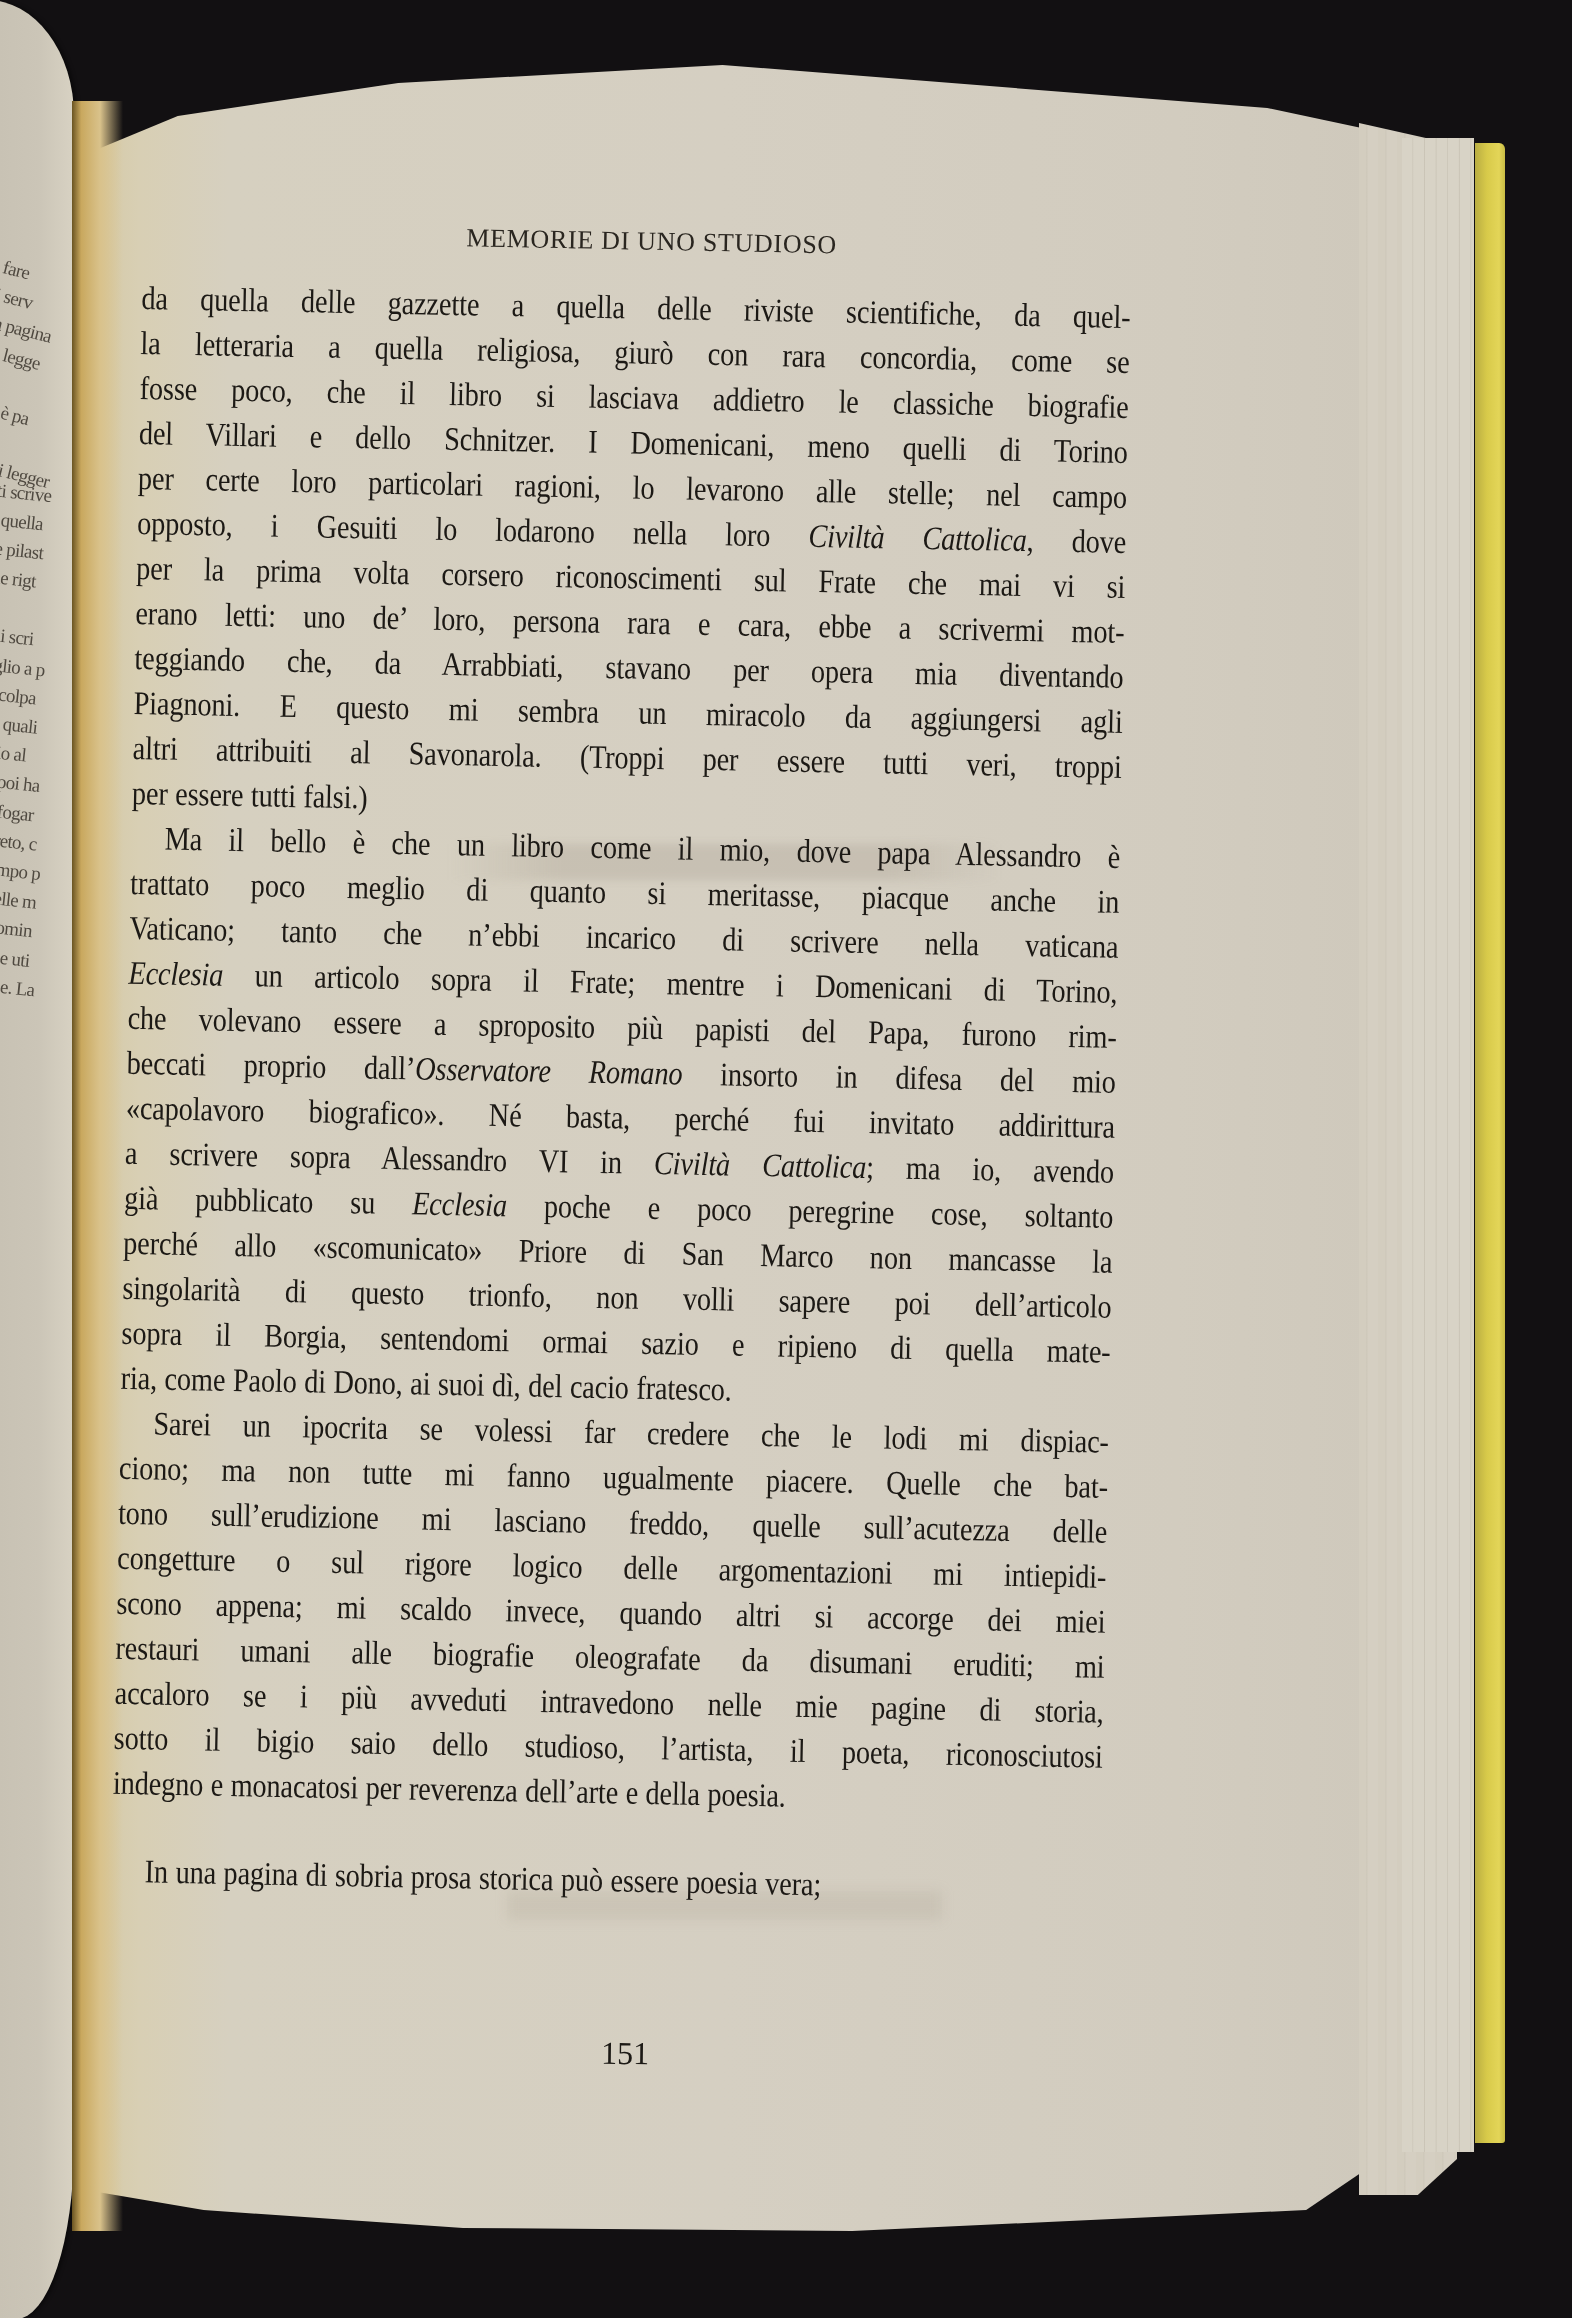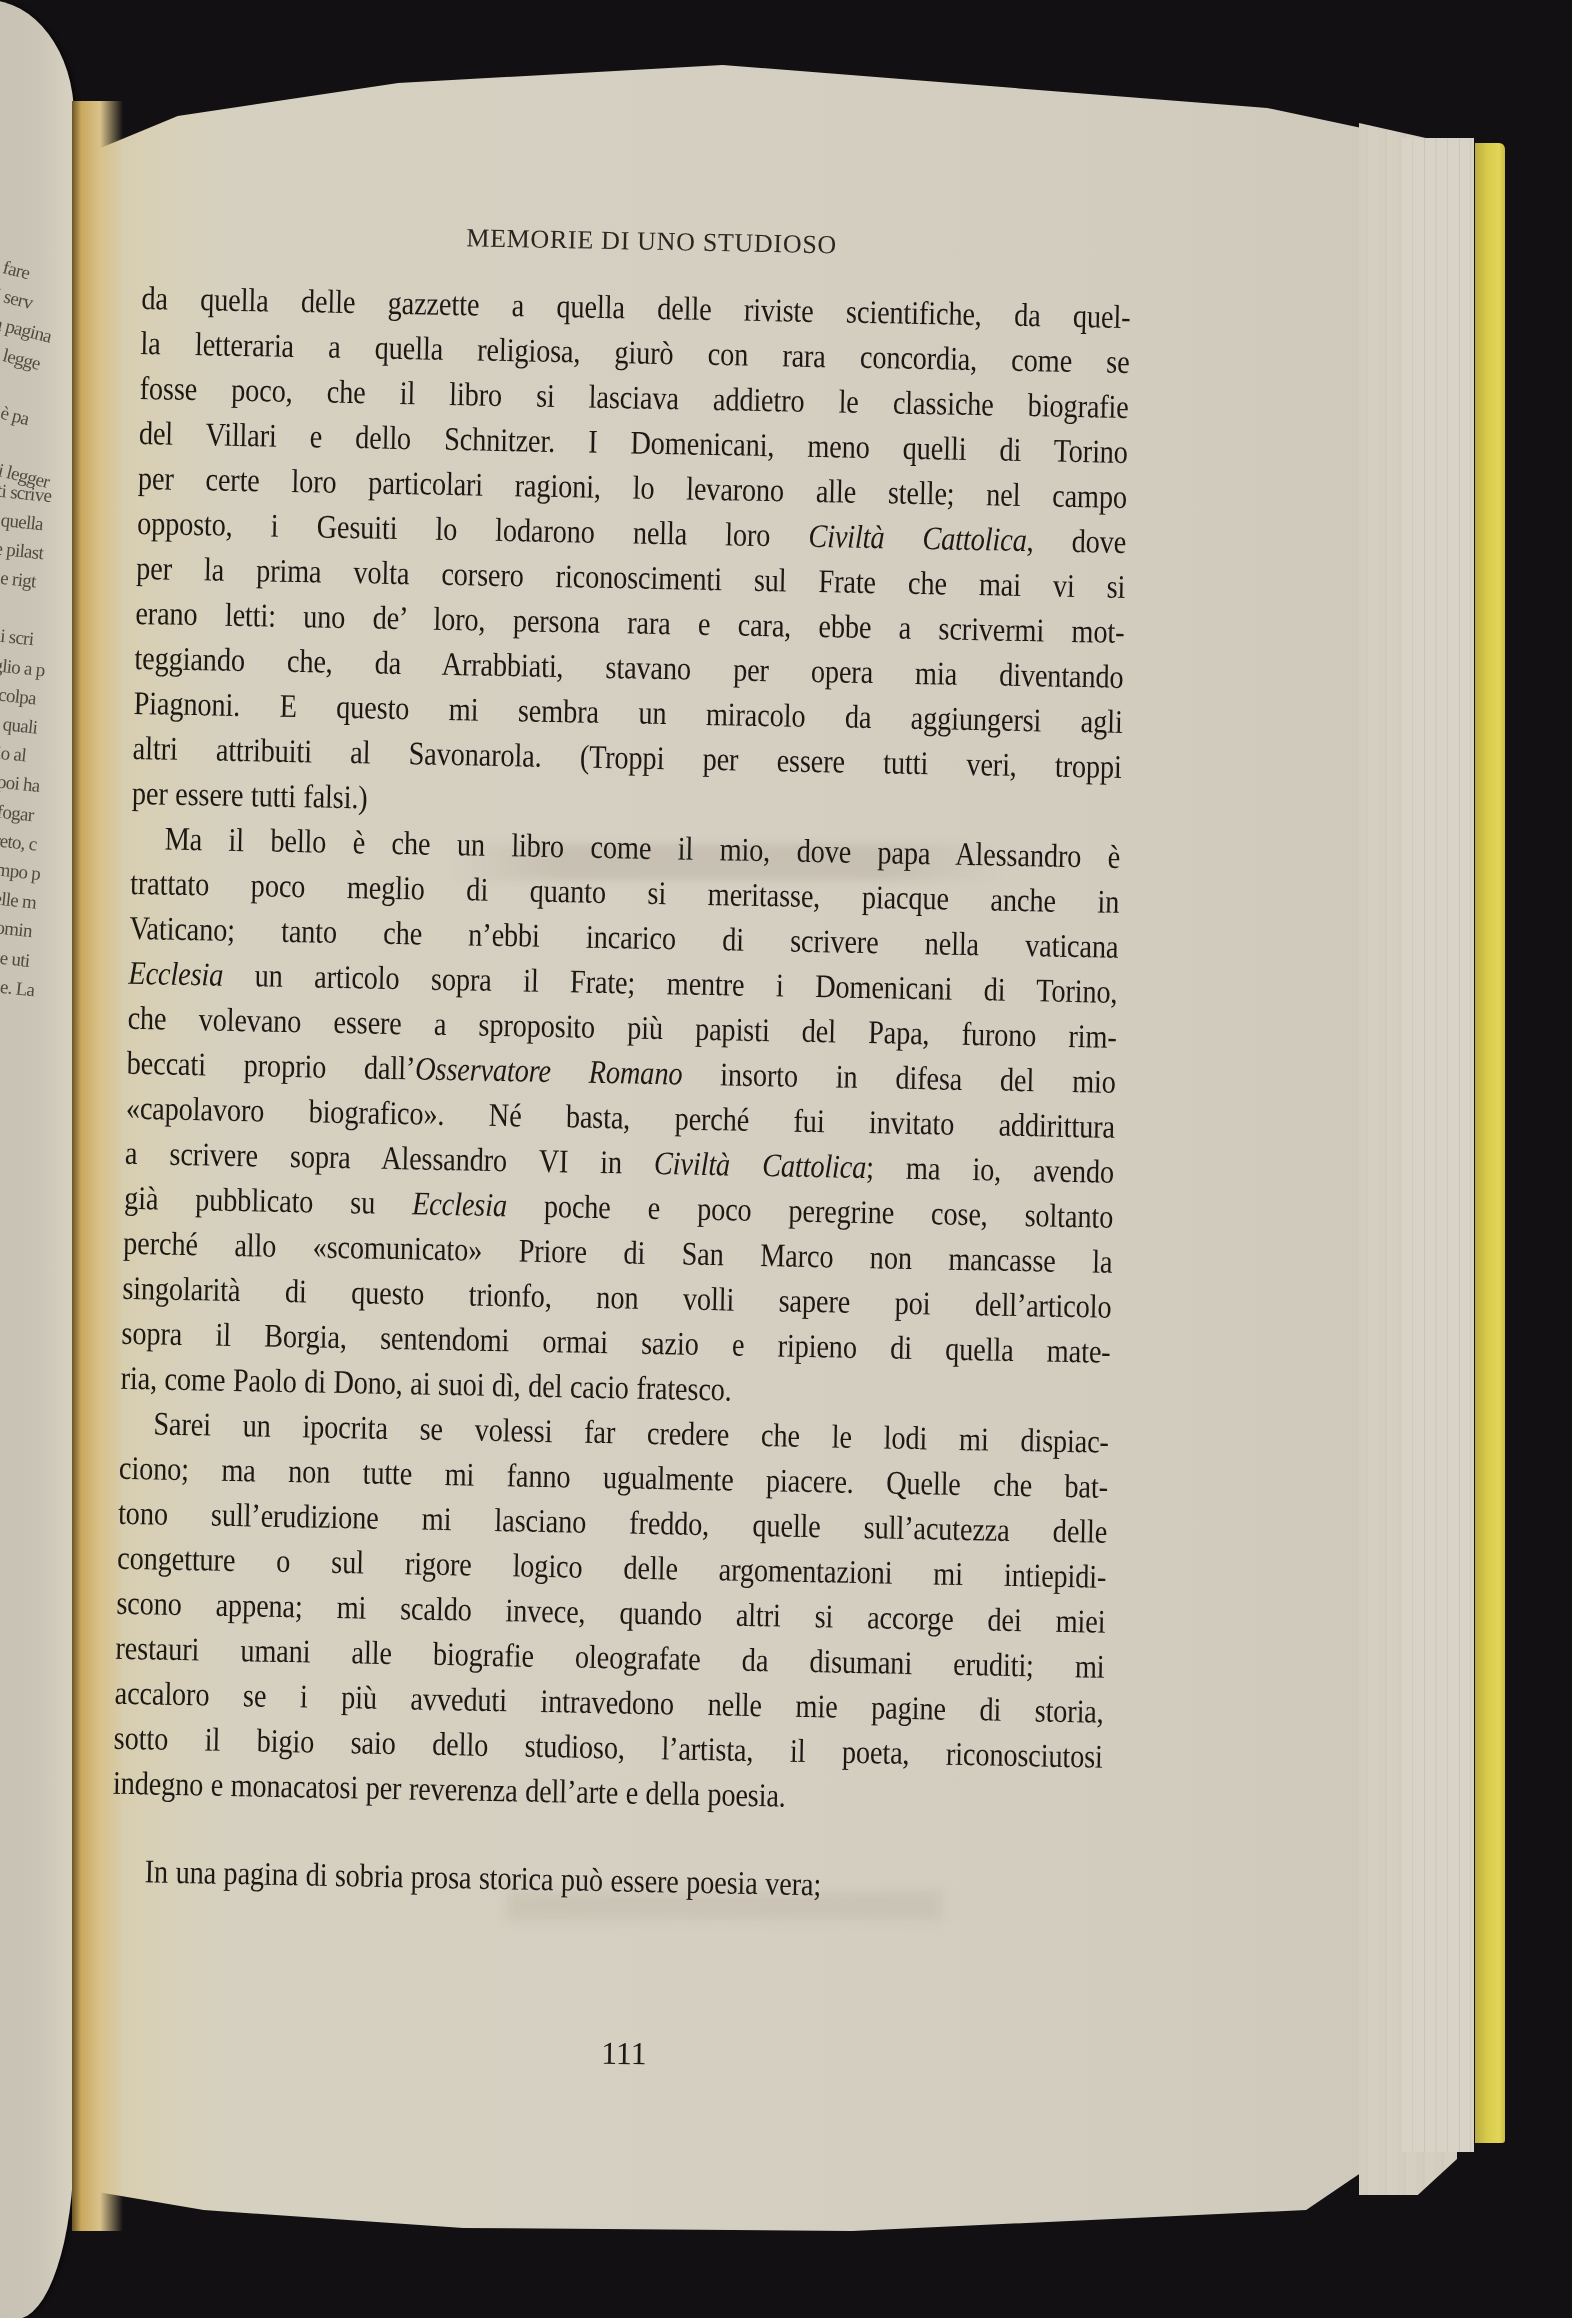--- a/index.html
+++ b/index.html
@@ -266,15 +266,15 @@
           <span class="line">sotto il bigio saio dello studioso, l’artista, il poeta, riconosciutosi</span>
           <span class="line last">indegno e monacatosi per reverenza dell’arte e della poesia.</span>
         </div>
         <div class="para-gap"></div>
         <div class="para">
           <span class="line indent last">In una pagina di sobria prosa storica può essere poesia vera;</span>
         </div>
       </div>
   </div>
 
-  <div class="page-number">111</div>
+  <div class="page-number">151</div>
 </div>
 
 
 </body></html>

